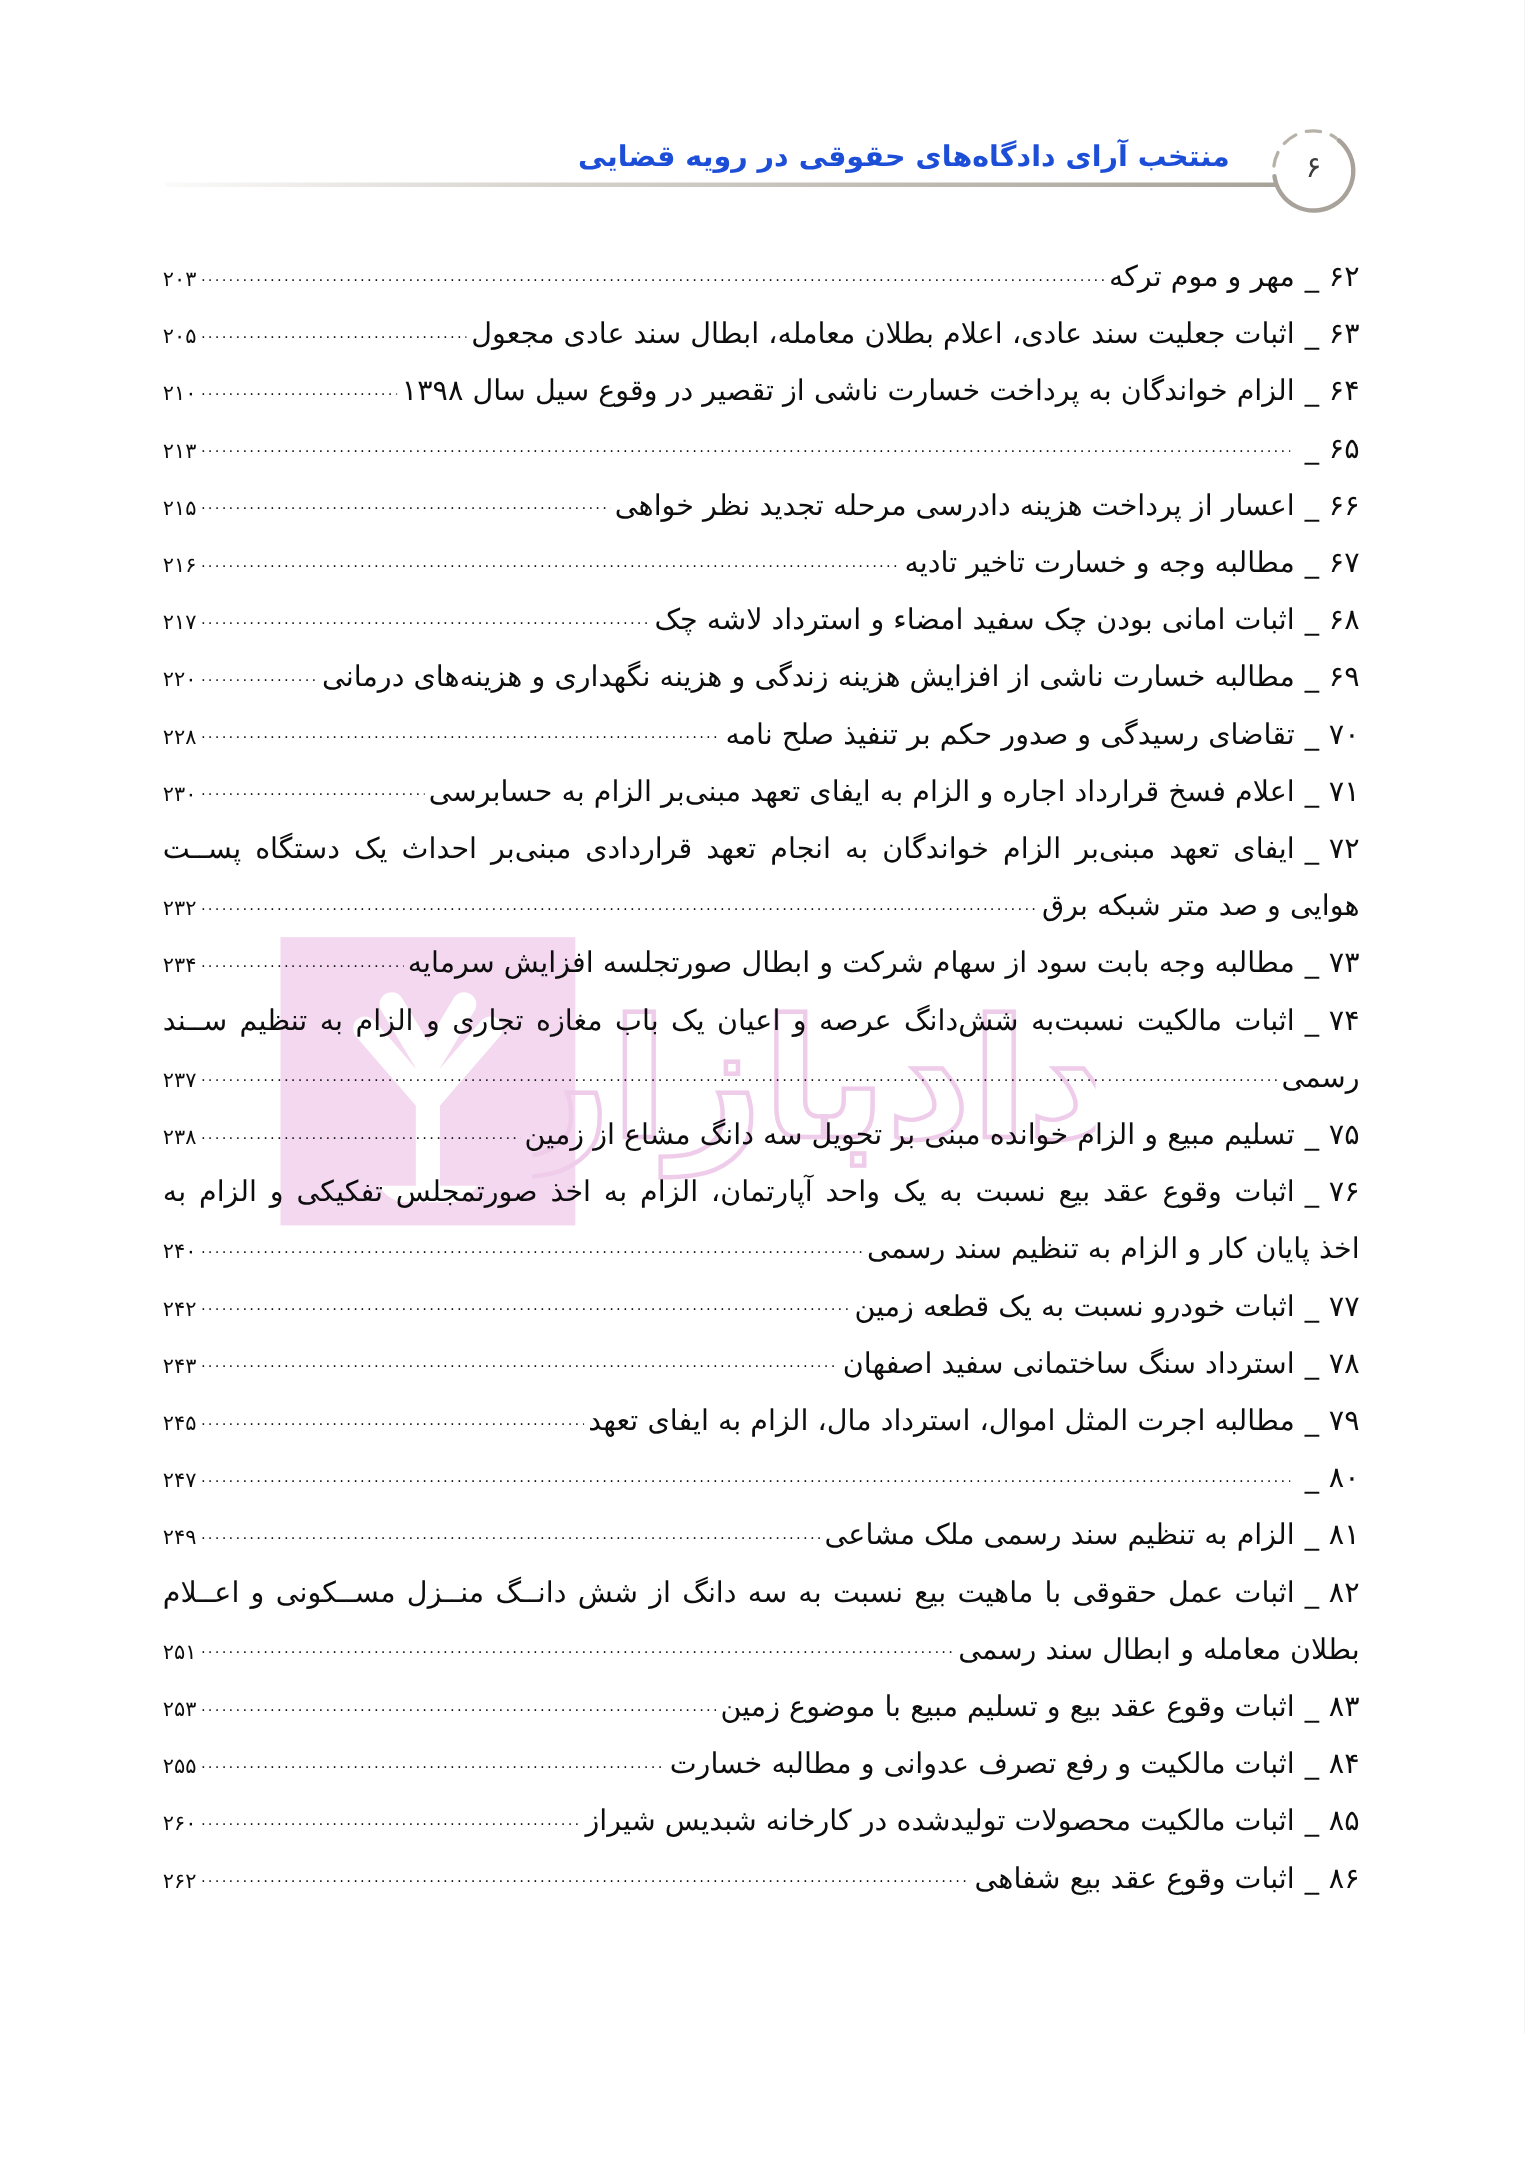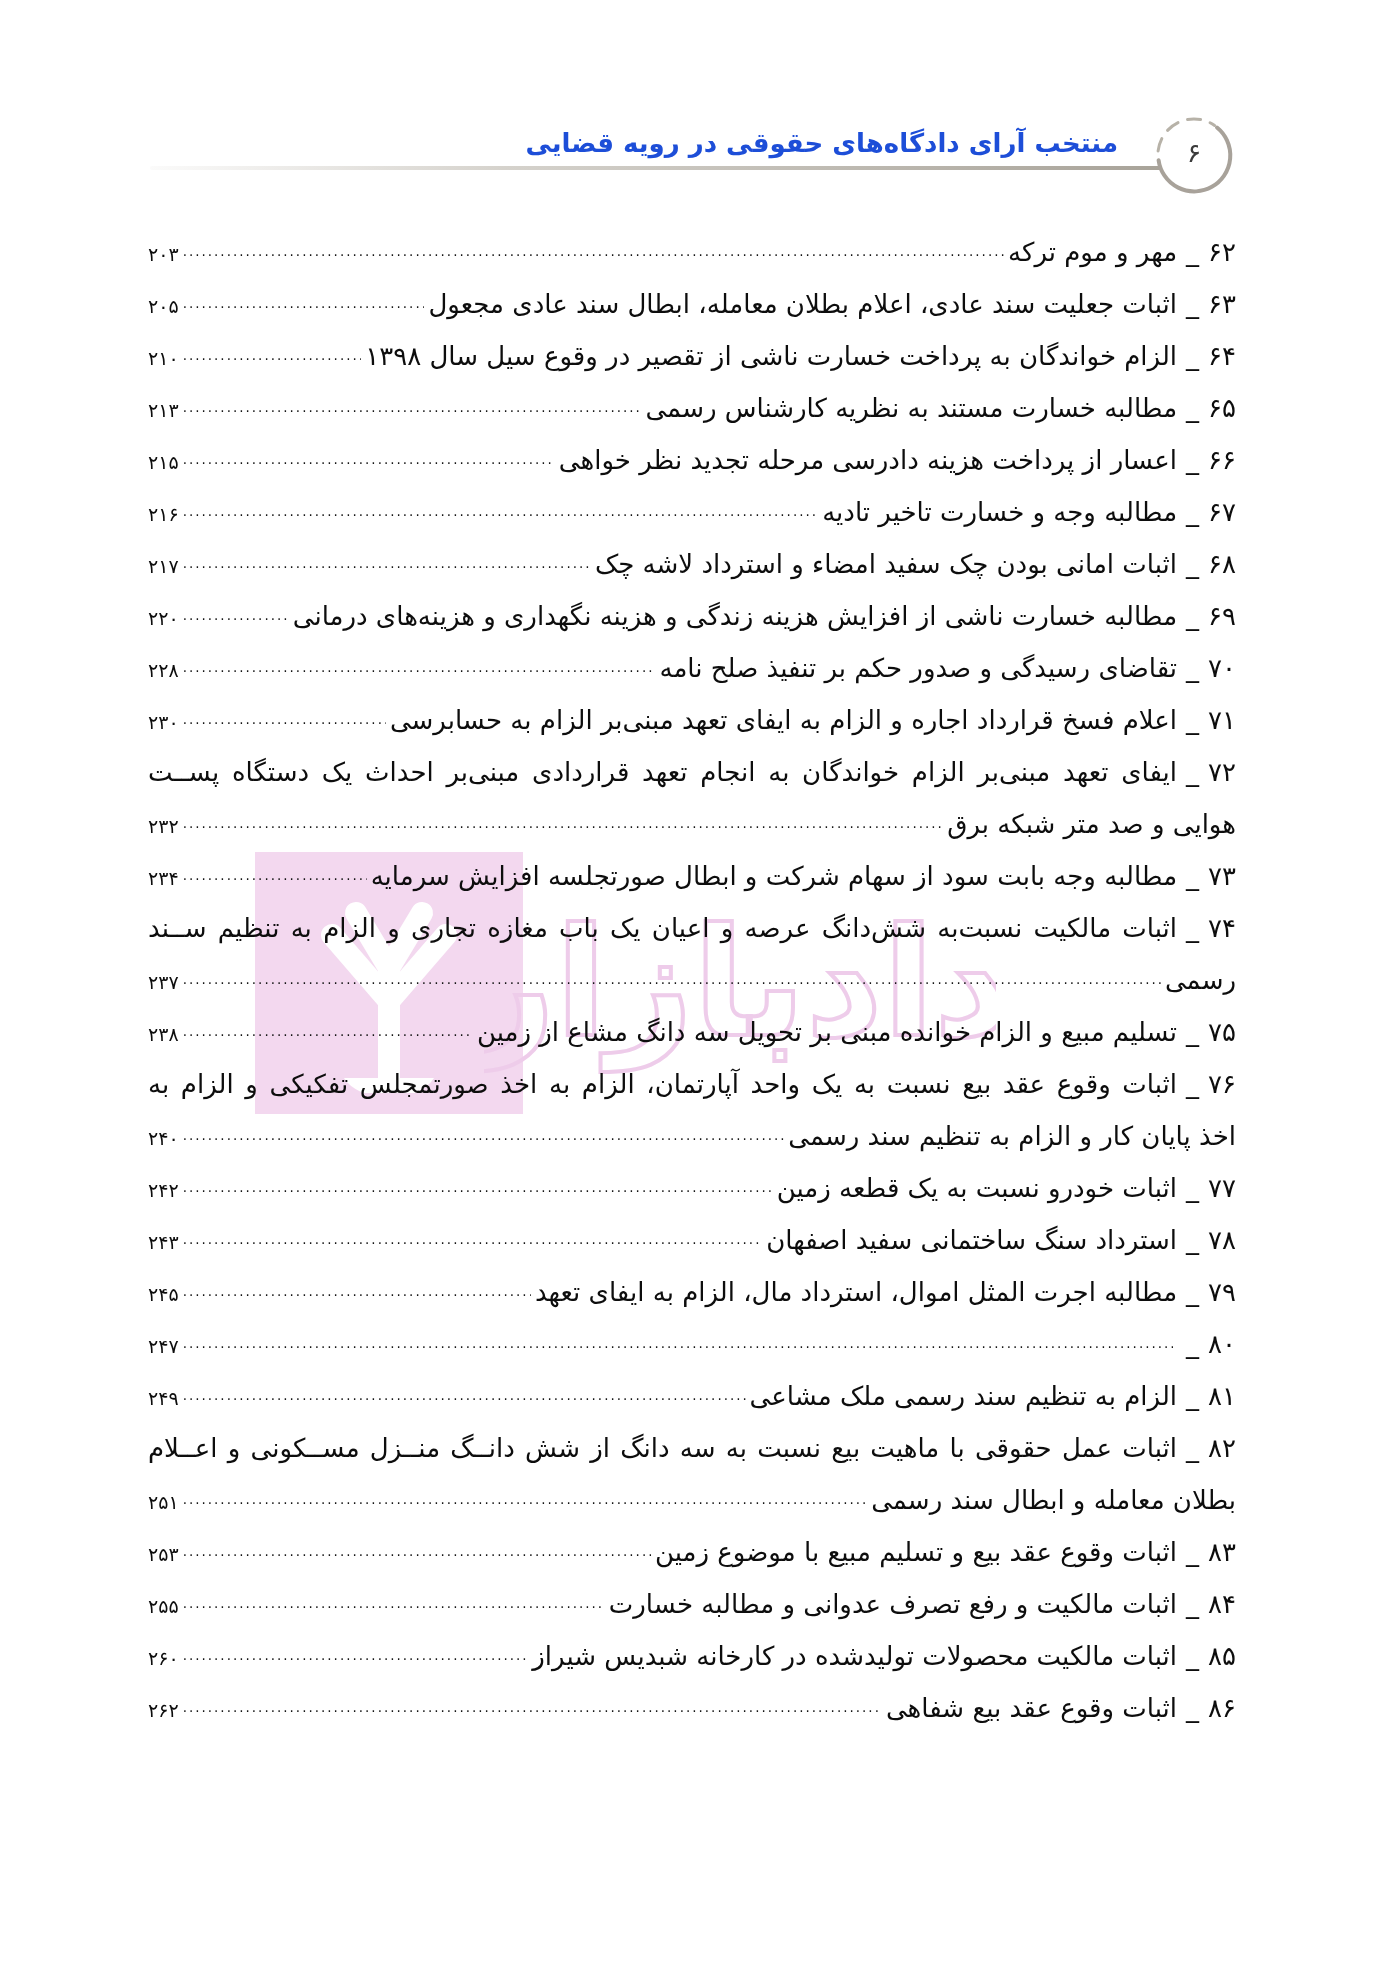--- a/index.html
+++ b/index.html
@@ -170,21 +170,20 @@
       <div class="row">
         <span class="num">۶۴</span>
         <span class="sep">_</span>
         <span class="title">الزام خواندگان به پرداخت خسارت ناشی از تقصیر در وقوع سیل سال ۱۳۹۸</span>
         <span class="leader"></span>
         <span class="pagenum">۲۱۰</span>
       </div>
       <div class="row">
         <span class="num">۶۵</span>
         <span class="sep">_</span>
-        <span class="title">مطالبه خسارت مستند به نظریه کارشناس رسمی</span>
         <span class="leader"></span>
         <span class="pagenum">۲۱۳</span>
       </div>
       <div class="row">
         <span class="num">۶۶</span>
         <span class="sep">_</span>
         <span class="title">اعسار از پرداخت هزینه دادرسی مرحله تجدید نظر خواهی</span>
         <span class="leader"></span>
         <span class="pagenum">۲۱۵</span>
       </div>

